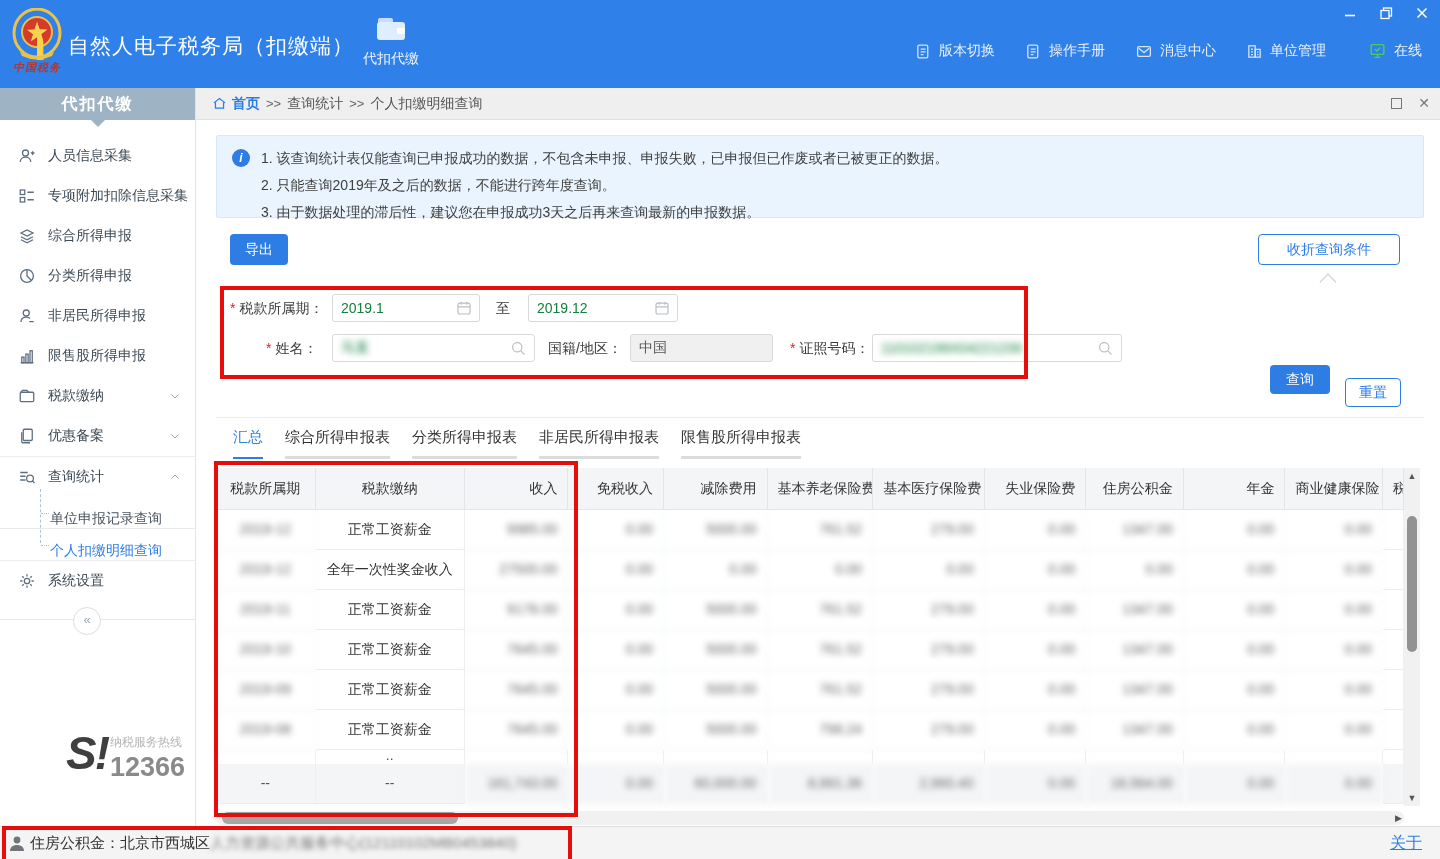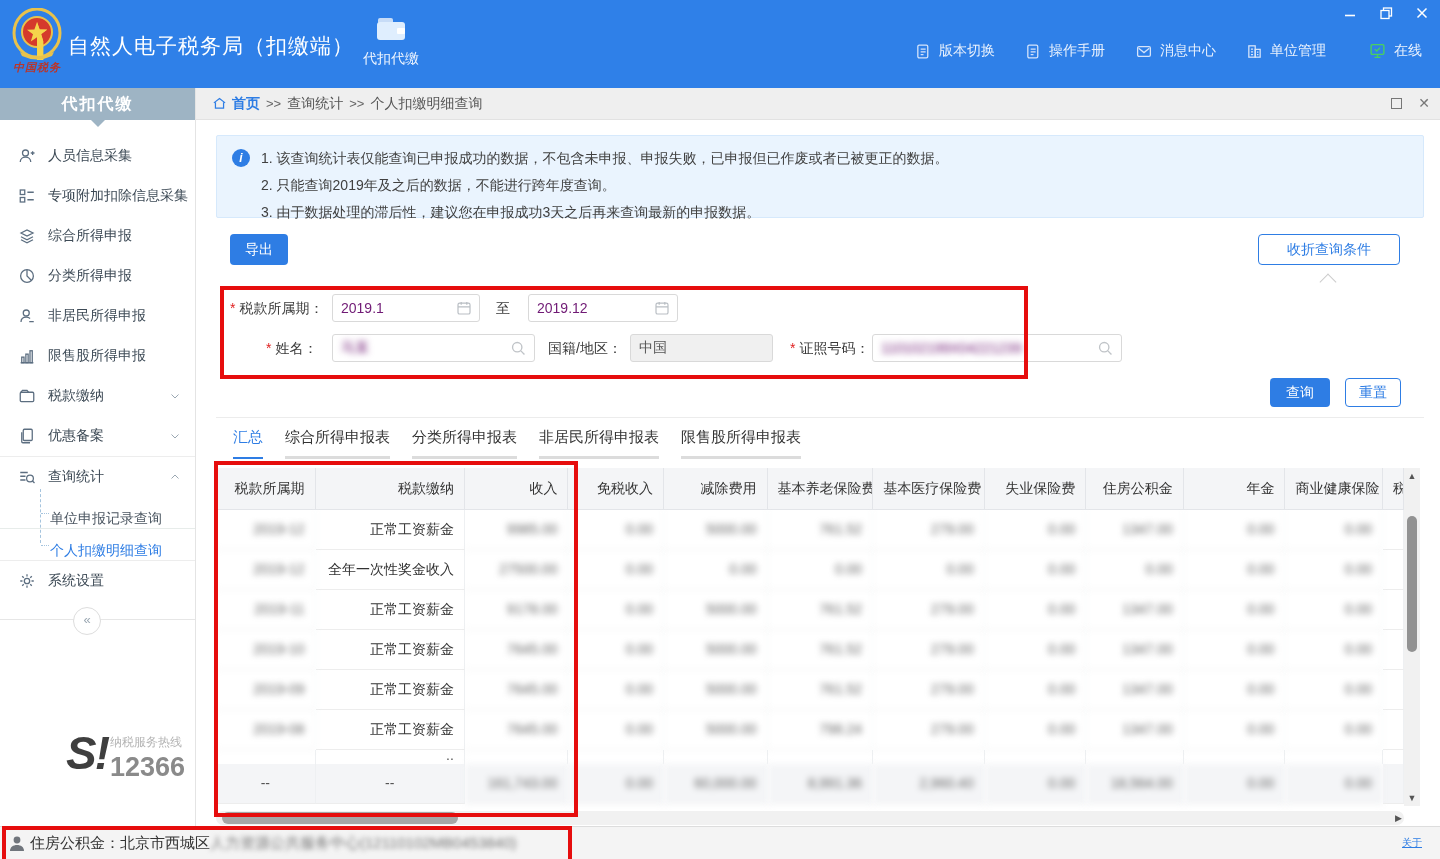--- a/index.html
+++ b/index.html
@@ -68,57 +68,57 @@
             font-family:inherit;}
   .btn-ghost{background:#fff;color:#2e7de4;border:1px solid #2e7de4;border-radius:4px;font-size:14px;
             cursor:pointer;font-family:inherit;}
   .export-btn{position:absolute;left:230px;top:234px;width:58px;height:31px;}
   .fold-btn{position:absolute;left:1258px;top:234px;width:142px;height:31px;}
   .fold-caret{position:absolute;left:1322px;top:276px;width:11px;height:11px;border-left:1px solid #ccc;
       border-top:1px solid #ccc;transform:rotate(45deg);background:#fff;}
   .flabel{position:absolute;color:#3a3a3a;line-height:28px;}
   .req:before{content:"*";color:#e02020;margin-right:4px;}
   .finput{position:absolute;height:28px;border:1px solid #d9d9d9;border-radius:3px;background:#fff;
-          box-sizing:border-box;display:flex;align-items:center;padding:0 8px;color:#701a75;}
+          box-sizing:border-box;display:flex;align-items:center;padding:0 8px;color:#15803d;}
   .finput .ficon{position:absolute;right:7px;top:5px;}
   .finput.disabled{background:#f0f0f0;color:#555;}
   .blur{filter:blur(3px);}
   .blur2{filter:blur(2.5px);color:#777;}
-  .query-btn{position:absolute;left:1270px;top:378px;width:60px;height:29px;}
+  .query-btn{position:absolute;left:1270px;top:365px;width:60px;height:29px;}
   .reset-btn{position:absolute;left:1345px;top:378px;width:56px;height:29px;}
   .form-sep{position:absolute;left:216px;top:417px;width:1208px;border-top:1px solid #ececec;}
   
   .tabs{position:absolute;left:233px;top:428px;display:flex;gap:22px;}
   .tab{font-size:15px;color:#333;padding-bottom:9px;border-bottom:3px solid #dcdcdc;cursor:pointer;}
   .tab.active{color:#2e7de4;border-bottom:2px solid #2e7de4;padding-bottom:10px;}
   
   .grid{position:absolute;left:216px;top:468px;width:1188px;}
   .trow{display:flex;}
   .tcell{box-sizing:border-box;border-right:1px solid #eef0f2;border-bottom:1px solid #ededed;
          height:40px;line-height:39px;padding:0 10px;white-space:nowrap;overflow:hidden;font-size:14px;}
   .thead .tcell{background:#f4f5f7;border-right:1px solid #e3e5e9;border-bottom:1px solid #e3e5e9;
          height:42px;line-height:41px;color:#333;}
-  .al{text-align:right}.ar{text-align:right}
+  .al{text-align:center}.ar{text-align:right}
   .partial .tcell{height:14px;line-height:10px;border-bottom:none;color:#555;}
   .tsum .tcell{background:#f4f5f7;}
   .tsum .tcell.al{text-align:center;color:#555;}
   .cellblur{filter:blur(3px);color:#666;}
   
   .vscroll{position:absolute;left:1404px;top:468px;width:16px;height:338px;background:#f1f1f1;}
   .vscroll .arrow{position:absolute;left:0;width:16px;text-align:center;color:#555;font-size:9px;}
   .vthumb{position:absolute;left:3px;top:48px;width:10px;height:136px;background:#929292;border-radius:5px;}
   .hscroll{position:absolute;left:216px;top:811px;width:1188px;height:14px;background:#f1f1f1;border-radius:7px;}
   .hthumb{position:absolute;left:6px;top:1px;width:236px;height:12px;background:#a6a6a6;border-radius:6px;}
   .hscroll .arrow{position:absolute;right:2px;top:2px;color:#555;font-size:9px;}
   
   .statusbar{position:absolute;left:0;top:826px;width:1440px;height:33px;background:#f4f4f4;
              border-top:1px solid #ddd;box-sizing:border-box;display:flex;align-items:center;}
   .statusbar .su-text{margin-left:30px;font-size:15px;color:#333;}
   .statusbar .person{position:absolute;left:8px;top:8px;}
-  .about-link{position:absolute;right:18px;color:#2e7de4;text-decoration:underline;font-size:10px;cursor:pointer;}
+  .about-link{position:absolute;right:18px;color:#2e7de4;text-decoration:underline;font-size:16px;cursor:pointer;}
   
   .redbox{position:absolute;border:4px solid #e60d0d;pointer-events:none;}
   .rb-form{left:220px;top:286px;width:800px;height:85px;}
   .rb-table{left:214px;top:461px;width:356px;height:348px;}
   .rb-status{left:2px;top:826px;width:562px;height:29px;}
 </style>
 </head>
 <body>
 
 <div class="app">

